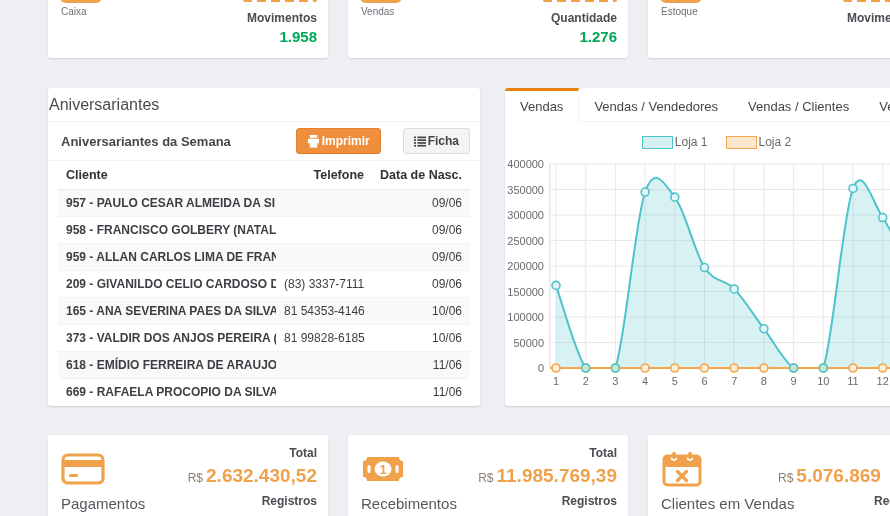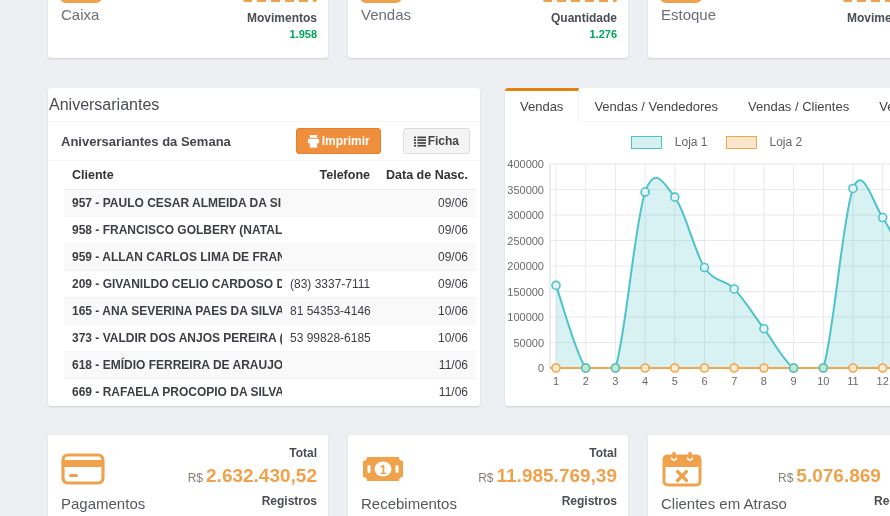--- a/index.html
+++ b/index.html
@@ -8,52 +8,52 @@
   .stage{position:relative;width:890px;height:516px;overflow:hidden;}
   .card{position:absolute;background:#fff;border-radius:3px;
         box-shadow:0 1px 2px rgba(0,0,0,0.13);}
   
   .tcard{top:-54px;height:112px;width:280px;}
   .tcard .cut-icon{position:absolute;left:12px;top:21px;width:42px;height:36px;
         background:#f0a14b;border-radius:6px;}
   .tcard .cut-value{position:absolute;right:11px;top:42px;height:14px;width:74px;
         background:repeating-linear-gradient(90deg,#f0a14b 0 9px,transparent 9px 14px);
         border-radius:2px;}
-  .tcard .ttitle{position:absolute;left:13px;top:60px;font-size:15px;color:#6b6f76;}
+  .tcard .ttitle{position:absolute;left:13px;top:60px;font-size:10px;color:#6b6f76;}
   .tcard .mlabel{position:absolute;right:11px;top:65px;font-size:12px;font-weight:700;color:#4a4d52;}
-  .tcard .gvalue{position:absolute;right:11px;top:82px;font-size:11px;font-weight:700;color:#00a65a;}
+  .tcard .gvalue{position:absolute;right:11px;top:82px;font-size:15px;font-weight:700;color:#00a65a;}
   
   .acard{left:48px;top:88px;width:432px;height:318px;overflow:hidden;}
   .card-head{padding:7px 1px;font-size:16px;color:#4a4d52;border-bottom:1px solid #f4f4f4;line-height:19px;}
   .toolbar{display:flex;justify-content:space-between;align-items:center;
            padding:6px 10px;border-bottom:1px solid #f4f4f4;height:26px;}
   .subtitle{font-size:13px;font-weight:700;color:#44474c;padding-left:3px;}
   .btns{display:flex;}
   .btn{font-size:12px;font-weight:700;border-radius:3px;padding:5px 10px;
        display:inline-flex;align-items:center;gap:2px;border:1px solid;cursor:pointer;line-height:14px;}
   .btn-imprimir{background:#ef8e3c;border-color:#e2822f;color:#fff;}
   .btn-ficha{background:#f4f4f4;border-color:#ddd;color:#444;margin-left:22px;}
-  table.bdays{width:412px;margin:0 16px;border-collapse:collapse;table-layout:fixed;font-size:12px;}
+  table.bdays{width:412px;margin:0 10px;border-collapse:collapse;table-layout:fixed;font-size:12px;}
   .bdays th{padding:7px 8px;font-weight:700;color:#333;font-size:12.5px;text-align:left;
             border-bottom:1px solid #eee;}
   .bdays th.r,.bdays td.r{text-align:right;}
   .bdays td{padding:6px 8px;color:#3b3e43;border-top:1px solid #f4f4f4;
             white-space:nowrap;overflow:hidden;}
   .bdays tbody tr:nth-child(odd){background:#f9f9f9;}
   .bdays td.cliente{font-weight:700;}
   
   .ccard{left:505px;top:88px;width:401px;height:318px;overflow:hidden;}
   .tabs{display:flex;border-bottom:1px solid #f4f4f4;height:34px;box-sizing:border-box;align-items:stretch;}
   .tab{padding:0 15px;display:flex;align-items:center;font-size:13px;color:#444;
        border-top:3px solid transparent;box-sizing:border-box;cursor:pointer;white-space:nowrap;}
   .tab.active{border-top-color:#e6820c;background:#fff;margin-bottom:-1px;
        border-right:1px solid #f4f4f4;}
   .legend{position:absolute;left:0;top:47px;width:100%;display:flex;justify-content:center;
           gap:18px;align-items:center;padding-left:22px;box-sizing:border-box;}
-  .legend-item{display:flex;align-items:center;gap:13px;font-size:12px;color:#666;cursor:pointer;}
+  .legend-item{display:flex;align-items:center;gap:2px;font-size:12px;color:#666;cursor:pointer;}
   .legend-swatch{width:31px;height:13px;border:1px solid;box-sizing:border-box;}
   #chart-svg{position:absolute;left:0;top:62px;}
   #chart-svg text{font-family:"Liberation Sans","DejaVu Sans",sans-serif;}
   
   .bcard{top:435px;height:115px;width:280px;}
   .bcard .bicon{position:absolute;left:13px;top:15px;}
   .bcard .btitle{position:absolute;left:13px;top:60px;font-size:15px;color:#55585e;}
   .stat{position:absolute;right:11px;top:10px;text-align:right;}
   .stat .slabel{font-size:12px;font-weight:700;color:#4a4d52;line-height:17px;}
   .stat .sval{font-size:19px;font-weight:700;color:#f0a14b;line-height:24px;margin:2px 0 3px;white-space:nowrap;}
@@ -165,21 +165,21 @@
           </tr>
 
           <tr>
             <td class="cliente">165 - ANA SEVERINA PAES DA SILVA</td>
             <td class="r">81 54353-4146</td>
             <td class="r">10/06</td>
           </tr>
 
           <tr>
             <td class="cliente">373 - VALDIR DOS ANJOS PEREIRA (AN...</td>
-            <td class="r">53 99828-6185</td>
+            <td class="r">81 99828-6185</td>
             <td class="r">10/06</td>
           </tr>
 
           <tr>
             <td class="cliente">618 - EMÍDIO FERREIRA DE ARAUJO (P...</td>
             <td class="r"></td>
             <td class="r">11/06</td>
           </tr>
 
           <tr>
@@ -329,21 +329,21 @@
   <div class="card bcard edge" style="left:648px">
     <div class="bicon">
       <svg width="42" height="38" viewBox="0 0 42 38">
         <rect x="3" y="6" width="36" height="11" rx="3" fill="#f0a14b"></rect>
         <rect x="10.5" y="1" width="5" height="9" rx="2.5" fill="#f0a14b" stroke="#fff" stroke-width="1.4"></rect>
         <rect x="26.5" y="1" width="5" height="9" rx="2.5" fill="#f0a14b" stroke="#fff" stroke-width="1.4"></rect>
         <rect x="3" y="6" width="36" height="29" rx="3.5" fill="none" stroke="#f0a14b" stroke-width="3"></rect>
         <path d="M16.5 21.5 L25.5 30.5 M25.5 21.5 L16.5 30.5" stroke="#f0a14b" stroke-width="3.2" stroke-linecap="round" fill="none"></path>
       </svg>
     </div>
-    <div class="btitle">Clientes em Atraso</div>
+    <div class="btitle">Clientes em Vendas</div>
     <div class="stat">
       <div class="slabel total">Total</div>
       <div class="sval"><span class="cur">R$</span><span>5.076.869</span></div>
       <div class="slabel reg">Registros</div>
     </div>
   </div>
 
 </div>
 
 </body></html>

